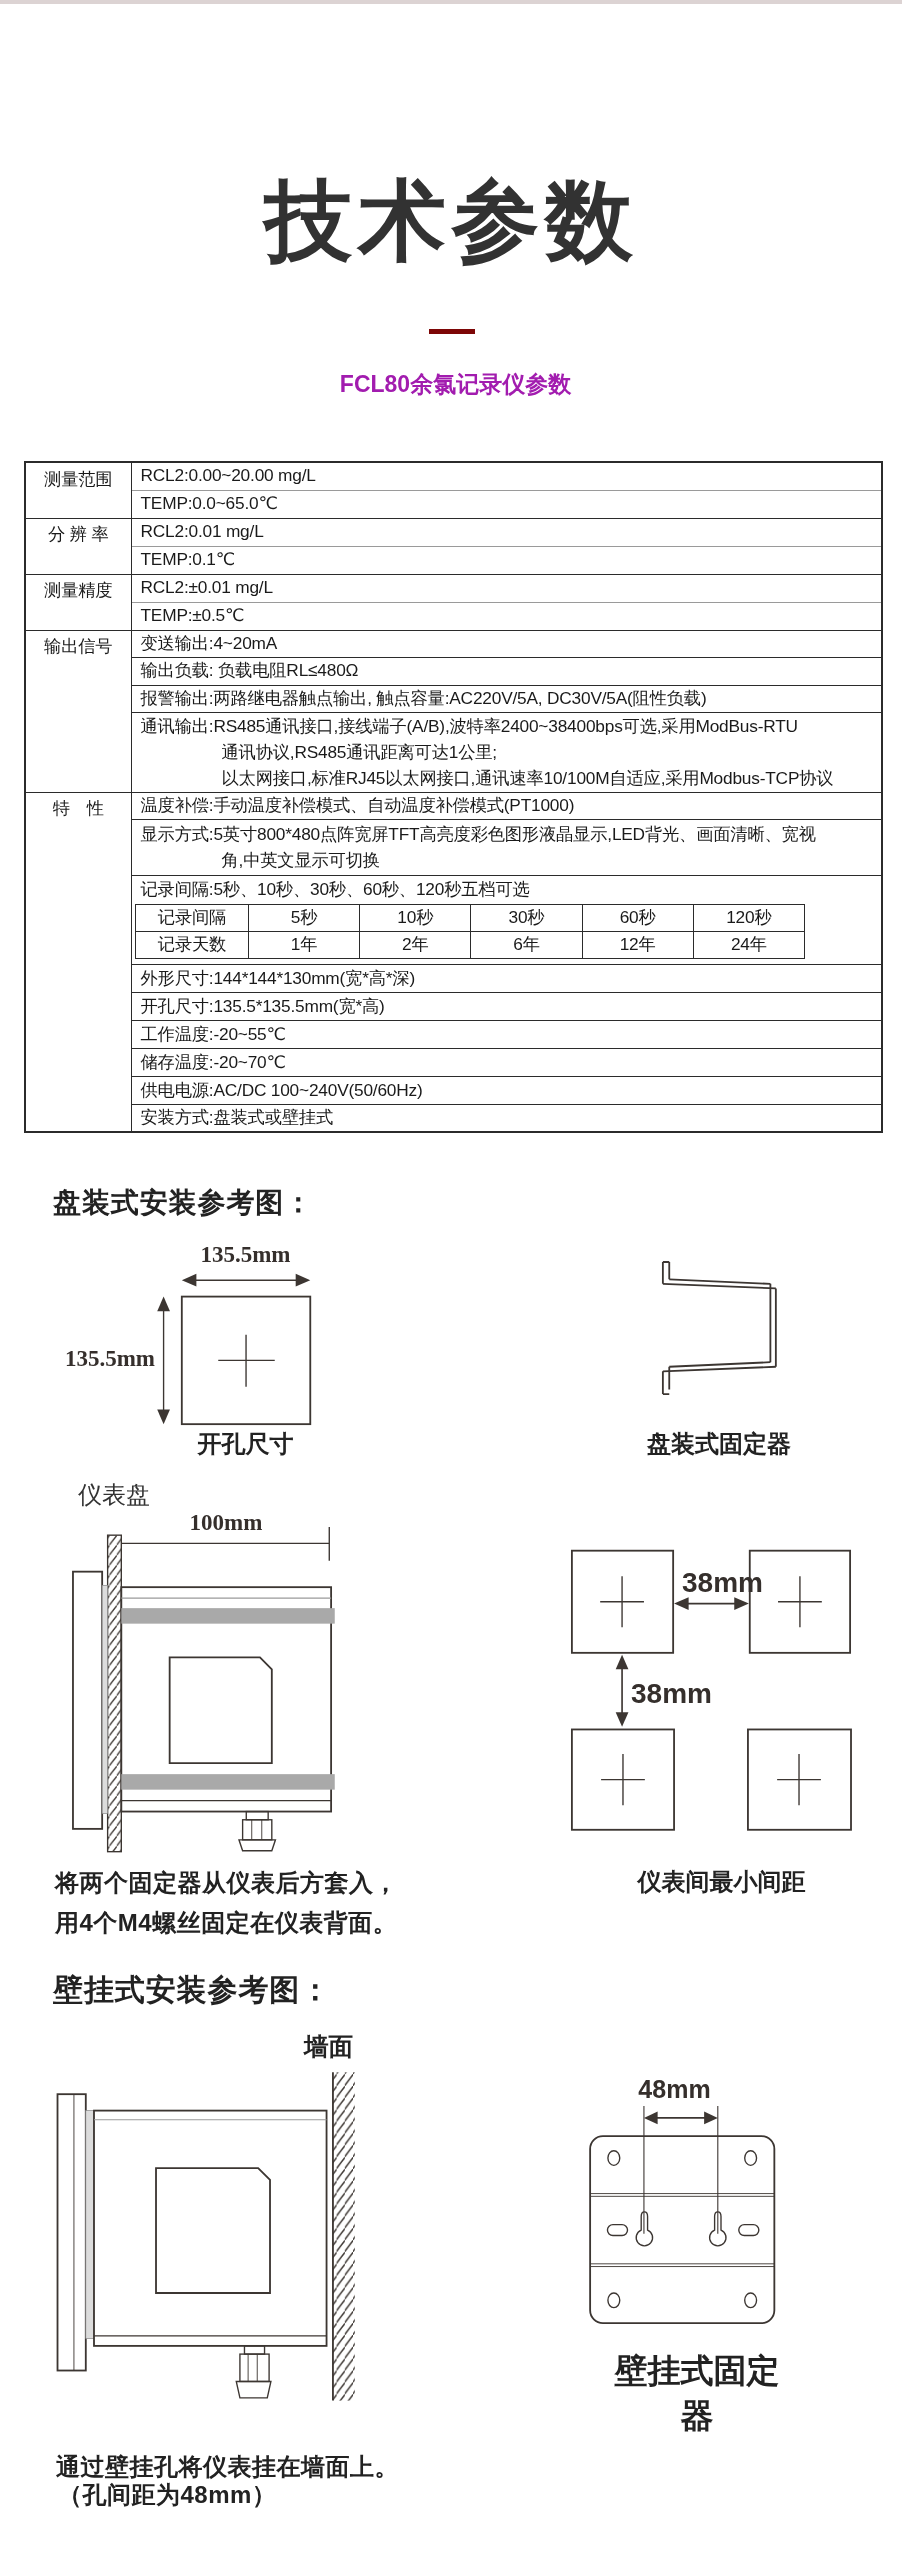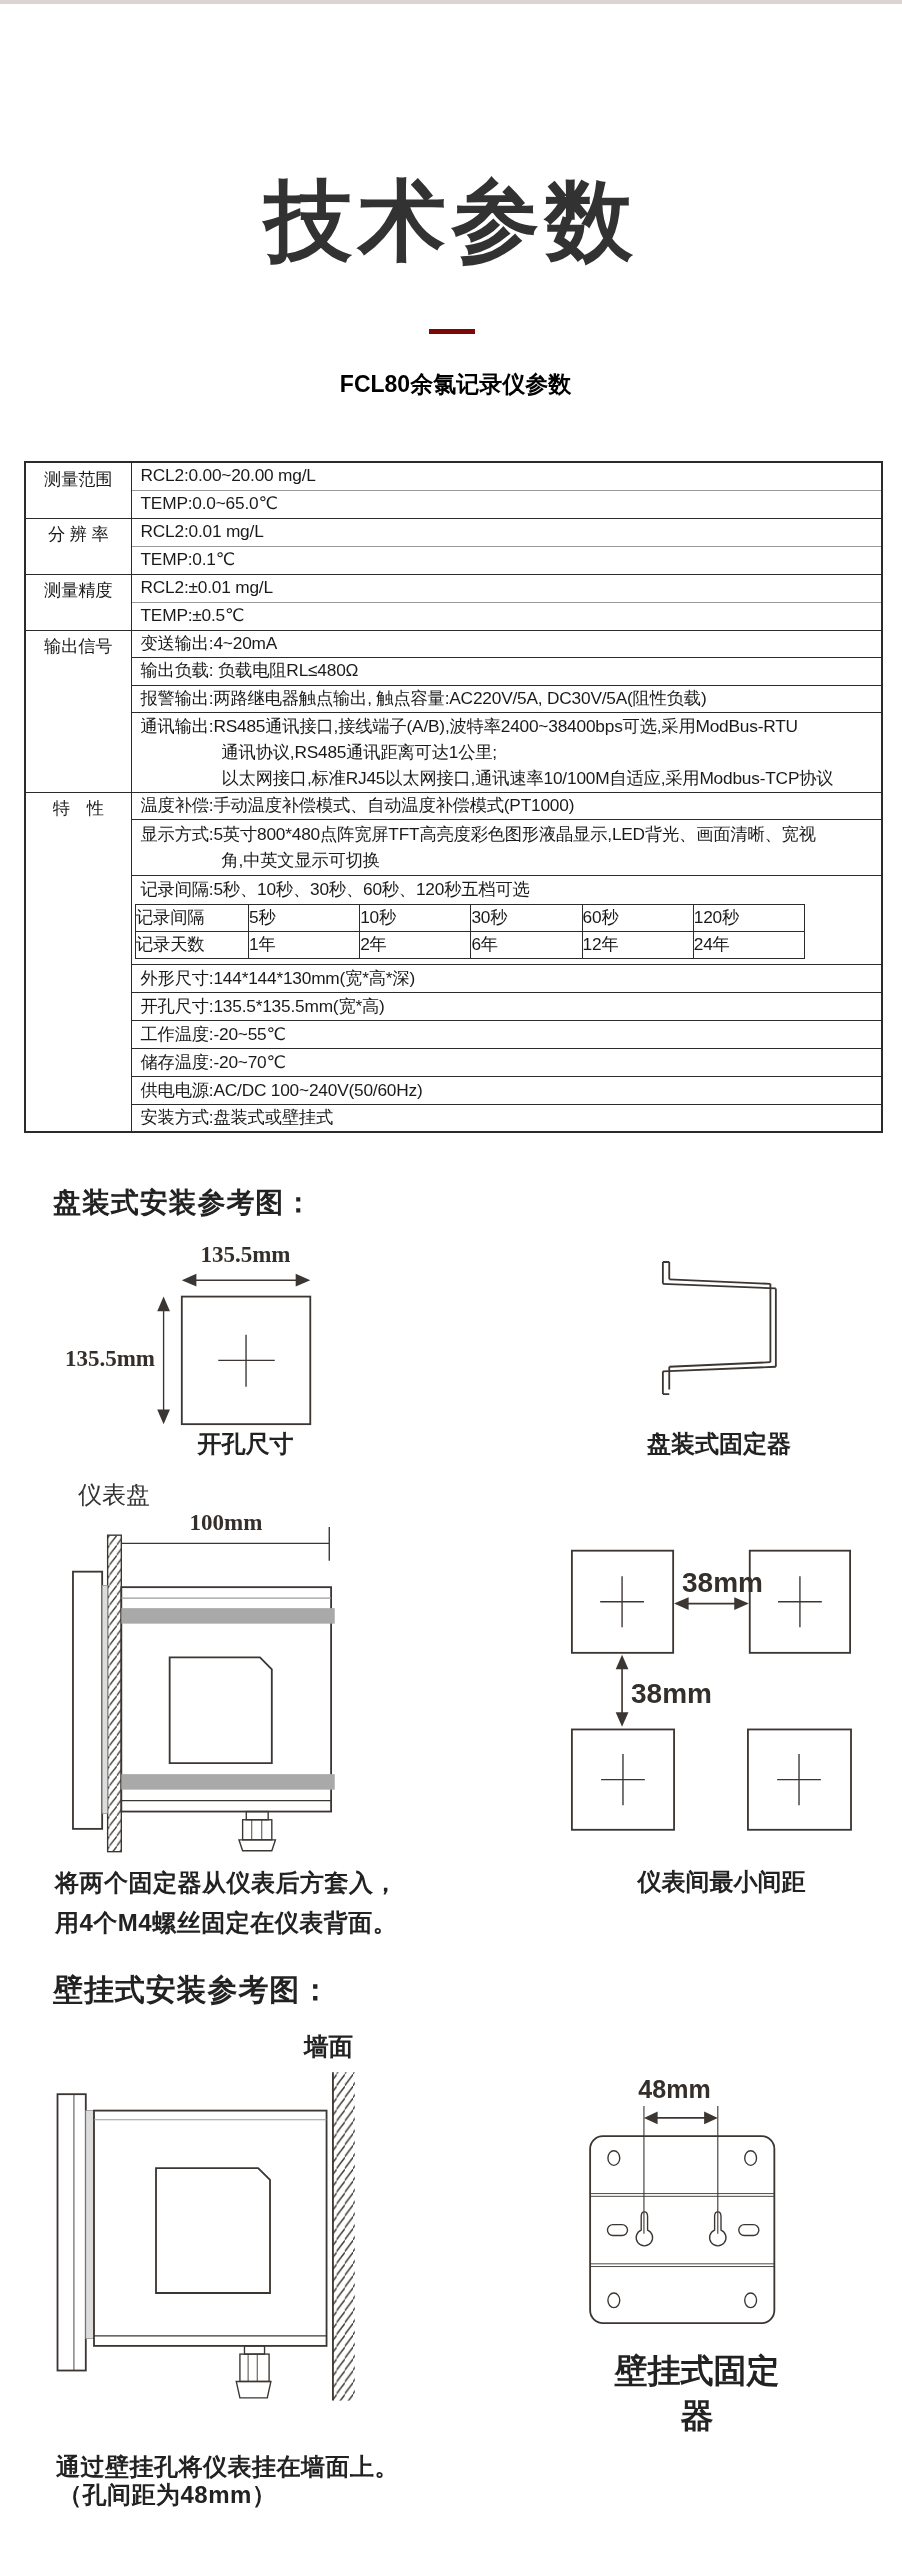--- a/index.html
+++ b/index.html
@@ -6,37 +6,37 @@
   .page{position:relative;width:903px;height:2576px;background:#fff;overflow:hidden;
         font-family:"Liberation Sans","DejaVu Sans",sans-serif;color:#1e1e1e;}
   .topbar{position:absolute;left:0;top:0;width:903px;height:3.6px;background:#dcd3d3;}
   .abs{position:absolute;}
   .ctr{text-align:center;}
   .rt{text-align:right;}
 
   .title{left:0;right:0;top:177px;text-align:center;font-size:88px;line-height:1;
          font-weight:900;letter-spacing:5.5px;color:#323232;}
   .dash{left:429px;top:329px;width:46px;height:4.6px;background:#7d0606;}
-  .subtitle{left:8px;right:0;top:369px;text-align:center;font-size:23px;font-weight:700;color:#000000;}
+  .subtitle{left:8px;right:0;top:369px;text-align:center;font-size:23px;font-weight:700;color:#a21caf;}
 
   
   .spec-wrap{position:absolute;left:24px;top:461px;width:859px;}
   table.spec{width:859px;border-collapse:collapse;border:2.7px solid #2b2b2b;table-layout:fixed;
              font-size:17.3px;color:#1a1a1a;letter-spacing:-0.2px;}
   .spec td{padding:0 3.6px 0 9px;vertical-align:middle;line-height:1.5;overflow:hidden;white-space:nowrap;}
   .spec td.lbl{padding:3.6px 1.8px 0;text-align:center;vertical-align:top;
                border-right:1.8px solid #2b2b2b;white-space:pre;}
   tr.sub>td{border-top:0.9px solid #9a9a9a;margin-left:32px;}
   tr.hard>td{border-top:0.9px solid #2b2b2b;}
   tr.grp>td{border-top:1.8px solid #2b2b2b;}
   .ml div{line-height:26.4px;}
   .ind{margin-left:81px;}
   table.rec{border-collapse:collapse;border:1.8px solid #2b2b2b;table-layout:fixed;width:670px;
             margin:1.8px 0 5.5px -5.5px;font-size:17.3px;}
-  .rec td{border:0.9px solid #2b2b2b;text-align:left;height:24px;padding:0;white-space:nowrap;}
+  .rec td{border:0.9px solid #2b2b2b;text-align:center;height:24px;padding:0;white-space:nowrap;}
 
   
   .h2{font-size:28px;font-weight:700;color:#222;letter-spacing:0.9px;}
   .h2b{font-size:30px;font-weight:700;color:#222;letter-spacing:0.9px;}
   .cap{font-size:24px;font-weight:600;color:#222;}
   .note{font-size:24px;font-weight:600;color:#222;letter-spacing:0.5px;}
   .dimser{font-family:"Liberation Serif","DejaVu Serif",serif;font-size:23px;font-weight:600;color:#352f2c;}
   .dimsans{font-size:28px;font-weight:600;color:#352f2c;}
   .thin{font-size:24px;font-weight:400;color:#333;}
   svg{display:block;}

